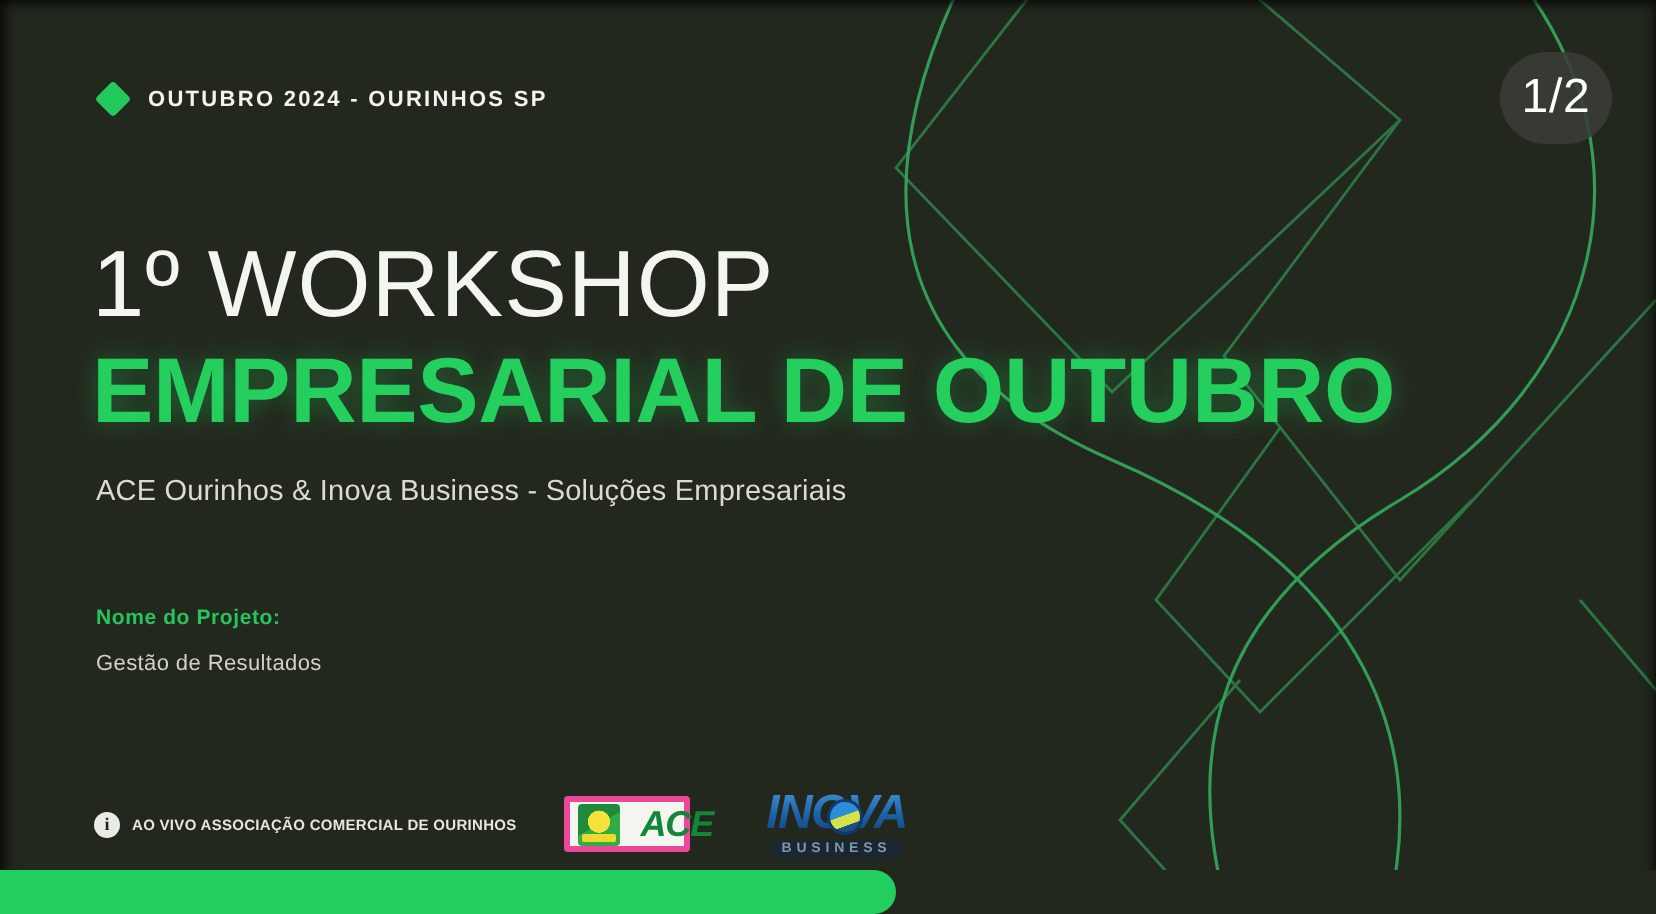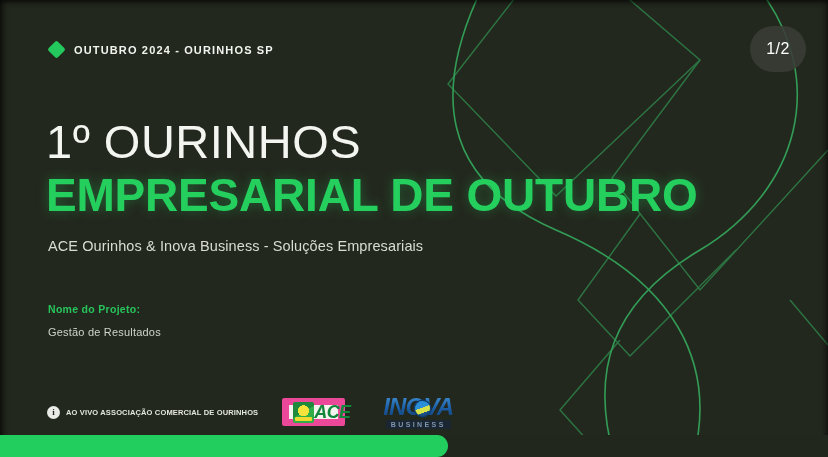--- a/index.html
+++ b/index.html
@@ -161,25 +161,25 @@
     white-space: nowrap;
     text-align: right;
   }
 
   
   #logo-ace {
     margin-left: 14px;
     width: 63px;
     height: 28px;
     background: #f4f5ef;
-    border: 7px solid #ec4899;
+    border: 3px solid #ec4899;
     border-radius: 2px;
     display: flex;
     align-items: center;
-    gap: 0;
+    gap: 10px;
     padding: 0 4px;
     box-sizing: border-box;
   }
   #logo-ace .ace-mark {
     width: 21px;
     height: 21px;
     flex: none;
     border-radius: 2px;
     background:
       radial-gradient(circle at 50% 42%, #f5e33c 0 34%, transparent 35%),
@@ -257,21 +257,21 @@
     position: absolute;
     right: 22px;
     top: 26px;
     min-width: 56px;
     height: 46px;
     padding: 0 10px;
     box-sizing: border-box;
     border-radius: 26px;
     background: rgba(58,60,55,0.88);
     color: #ffffff;
-    font-size: 16px;
+    font-size: 24px;
     font-weight: 400;
     letter-spacing: 0.4px;
     display: flex;
     align-items: center;
     justify-content: center;
   }
 
   
   #progress-track {
     position: absolute;
@@ -318,21 +318,21 @@
   </svg>
 
   <div id="edge-shade"></div>
 
   <div id="eyebrow">
     <span class="diamond"></span>
     <span class="eyebrow-text">OUTUBRO 2024 - OURINHOS SP</span>
   </div>
 
   <div id="headline-block">
-    <div id="headline-line1">1º OURINHOS</div>
+    <div id="headline-line1">1º WORKSHOP</div>
     <div id="headline-line2">EMPRESARIAL DE OUTUBRO</div>
   </div>
 
   <div id="subtitle">ACE Ourinhos &amp; Inova Business - Soluções Empresariais</div>
 
   <div id="project-block">
     <div id="project-label">Nome do Projeto:</div>
     <div id="project-value">Gestão de Resultados</div>
   </div>
 

